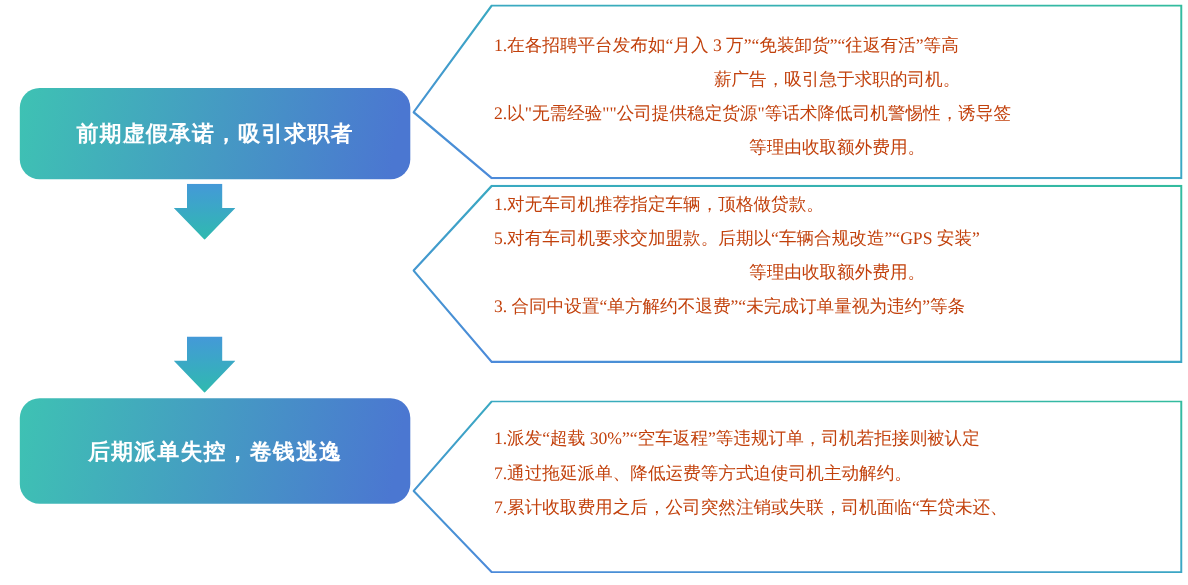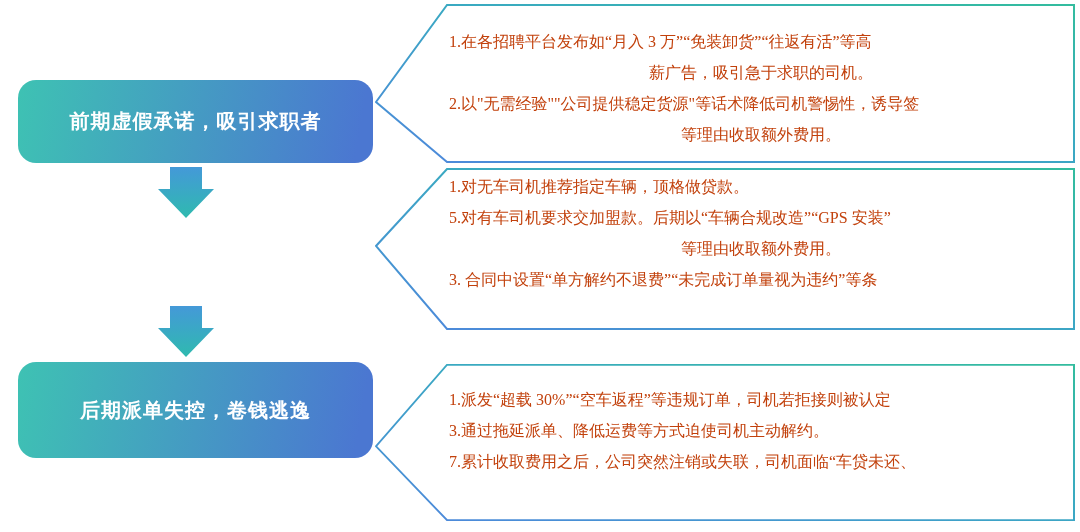--- a/index.html
+++ b/index.html
@@ -137,18 +137,18 @@
         <linearGradient id="cg3" x1="0" y1="1" x2="1" y2="0">
           <stop offset="0" stop-color="#4e87dc"></stop>
           <stop offset="0.55" stop-color="#3aa9c2"></stop>
           <stop offset="1" stop-color="#33bc9e"></stop>
         </linearGradient>
       </defs>
       <polygon points="72,1 699,1 699,184 72,184 1,97" fill="#ffffff" stroke="url(#cg3)" stroke-width="2"></polygon>
     </svg>
     <div class="callout-text">
       <div class="ln">1.派发“超载 30%”“空车返程”等违规订单，司机若拒接则被认定</div>
-      <div class="ln">3.通过拖延派单、降低运费等方式迫使司机主动解约。</div>
+      <div class="ln">7.通过拖延派单、降低运费等方式迫使司机主动解约。</div>
       <div class="ln">7.累计收取费用之后，公司突然注销或失联，司机面临“车贷未还、</div>
     </div>
   </div>
 
 </div>
 
 </body></html>

